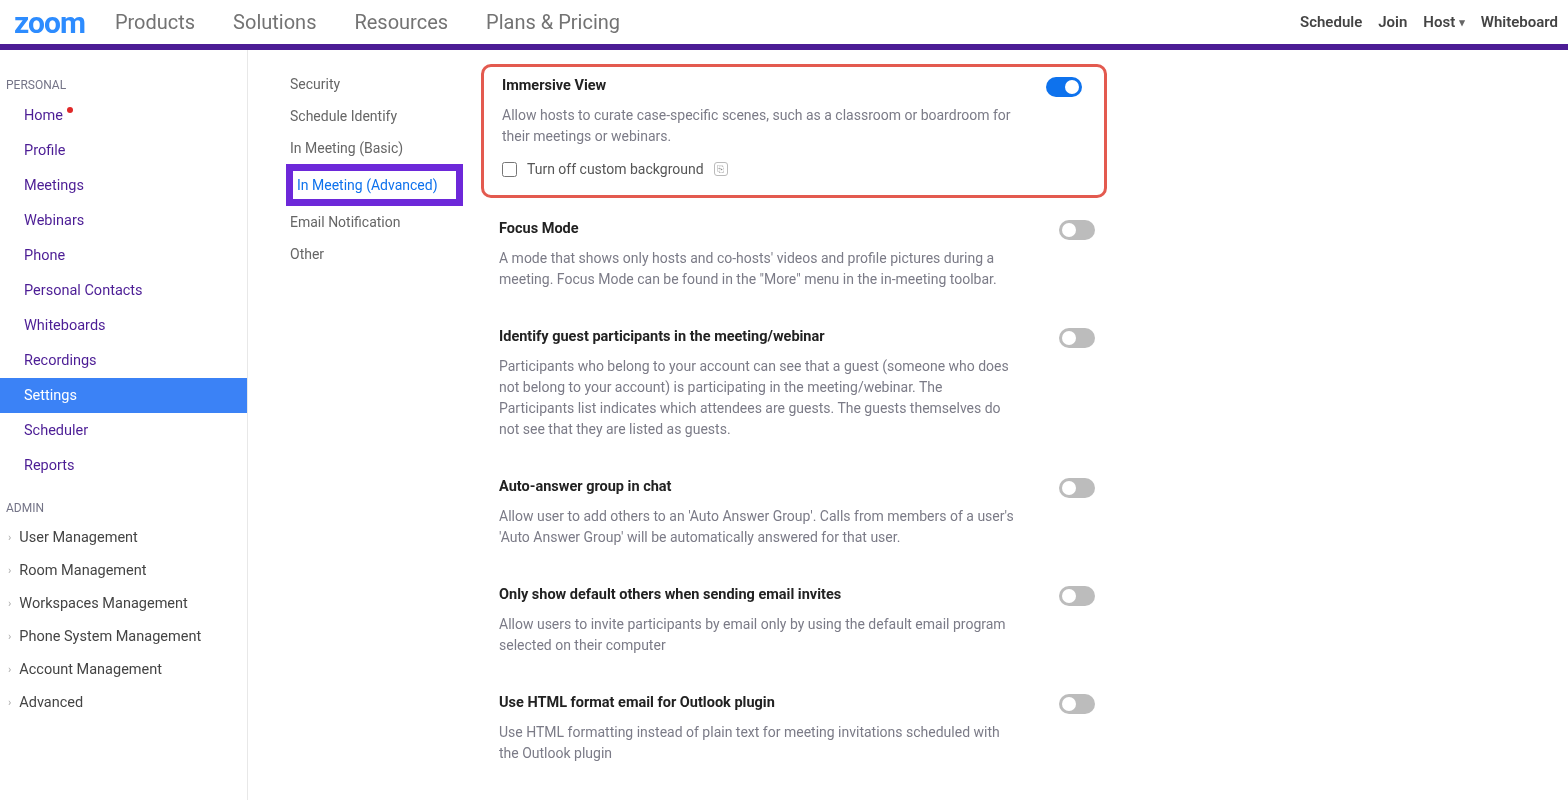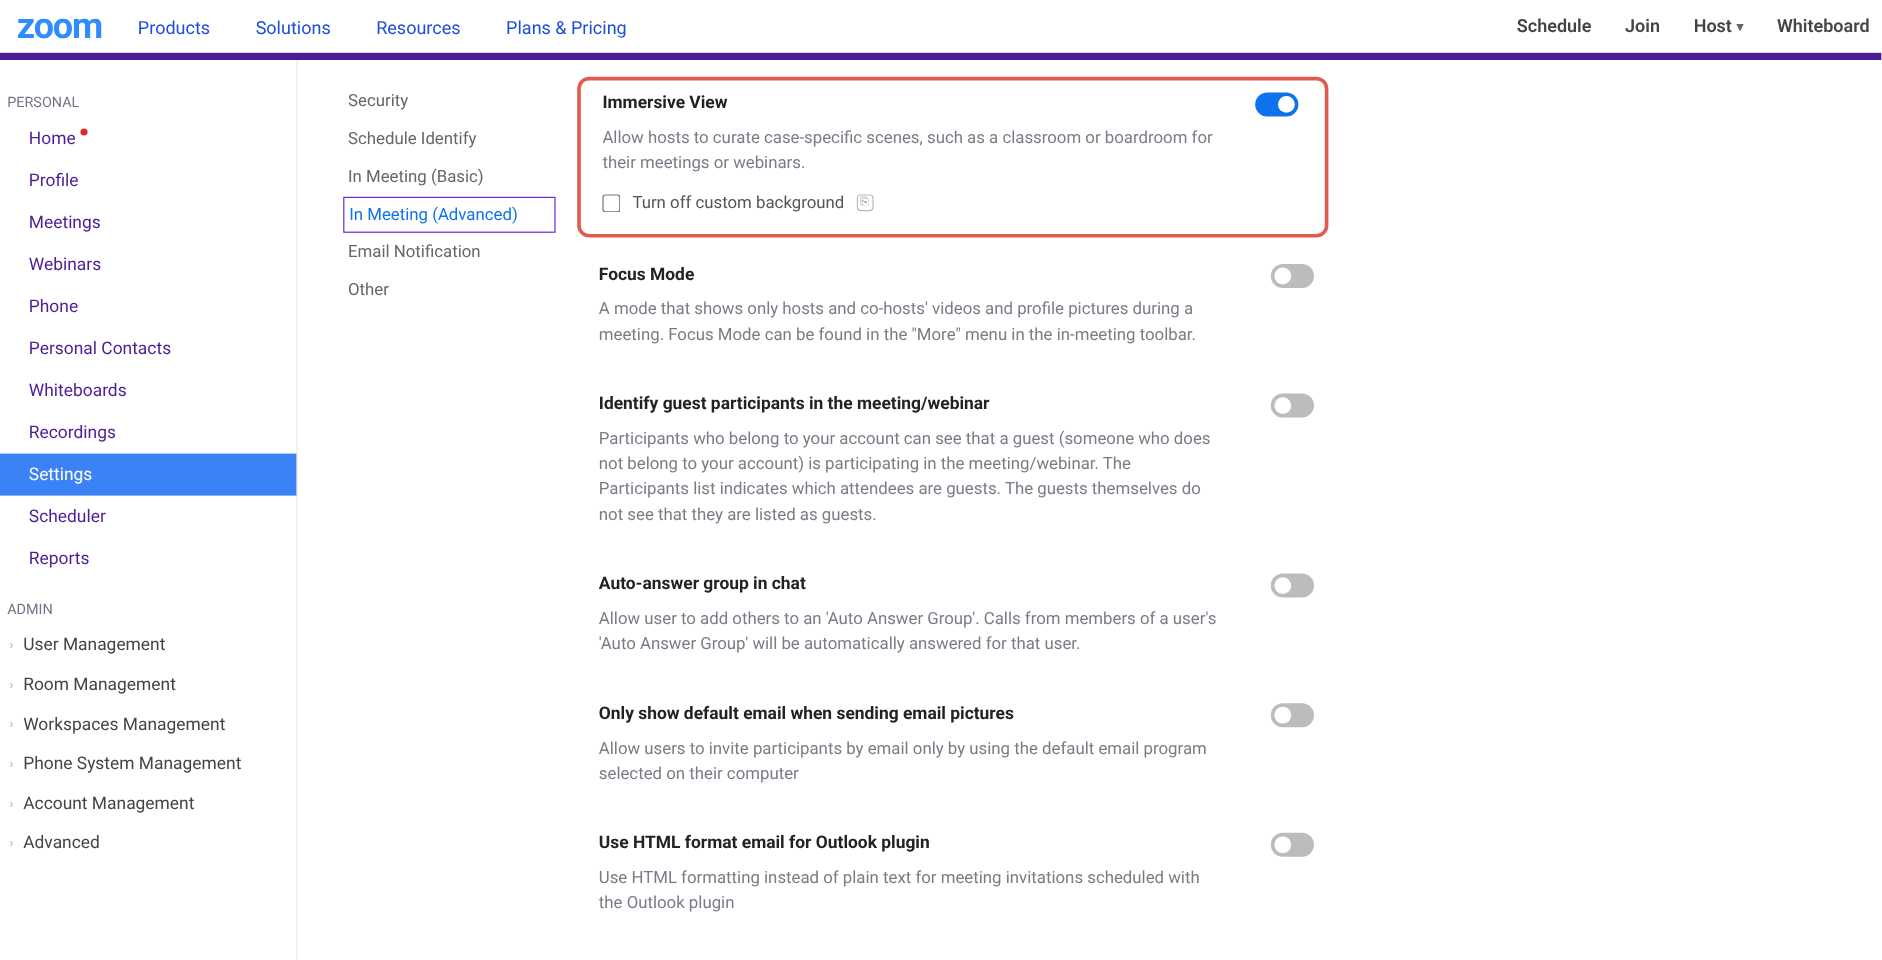--- a/index.html
+++ b/index.html
@@ -1,36 +1,36 @@
 <!DOCTYPE html>
 <html><head>
 <meta charset="utf-8">
 <style>
   * { box-sizing: border-box; margin: 0; padding: 0; }
   body { font-family: -apple-system, BlinkMacSystemFont, "Segoe UI", Roboto, Arial, sans-serif; color: #222; background: #fff; width: 1568px; }
   .topbar { display: flex; align-items: center; height: 50px; border-bottom: 6px solid #4c1d95; padding: 0 10px; }
   .logo { color: #2d8cff; font-weight: 700; font-size: 30px; letter-spacing: -1px; margin: 0 30px 0 4px; }
-  .topnav-left a { color: #1d4ed8; text-decoration: none; font-size: 15px; margin-right: 34px; cursor: pointer; }
-  .topnav-right { margin-left: auto; display: flex; align-items: center; gap: 28px; }
+  .topnav-left a { color: #737373; text-decoration: none; font-size: 20px; margin-right: 34px; cursor: pointer; }
+  .topnav-right { margin-left: auto; display: flex; align-items: center; gap: 16px; }
   .topnav-right a { color: #444; text-decoration: none; font-size: 15px; font-weight: 600; cursor: pointer; display: inline-flex; align-items: center; }
   .chev { margin-left: 4px; font-size: 11px; color: #666; }
 
   .main { display: flex; }
   .leftcol { width: 248px; border-right: 1px solid #e8e8e8; min-height: 752px; padding-top: 20px; }
   .section-title { font-size: 12px; color: #747487; padding: 8px 0 6px 6px; }
   .lnav { list-style: none; }
   .lnav li { font-size: 14.5px; color: #4c1d95; padding: 9px 0 9px 24px; cursor: pointer; position: relative; }
   .lnav li.active { background: #3b82f6; color: #fff; }
   .red-dot { display: inline-block; width: 6px; height: 6px; background: #e02828; border-radius: 50%; margin-left: 4px; vertical-align: top; }
   .admin-item { display: flex; align-items: center; font-size: 14.5px; color: #444; padding: 8px 0 8px 8px; cursor: pointer; }
   .admin-item .caret { color: #aaa; font-size: 11px; margin-right: 8px; }
 
   .midnav { width: 215px; padding: 18px 0 0 38px; }
   .midnav a { display: block; font-size: 14px; color: #666; padding: 8px 4px; text-decoration: none; cursor: pointer; }
-  .midnav a.sel { color: #0e72ed; border: 1px solid #6d28d9; padding: 6px 4px; }
+  .midnav a.sel { color: #0e72ed; border: 7px solid #6d28d9; padding: 6px 4px; }
 
   .content { flex: 1; padding: 14px 0 0 18px; }
   .highlight { border: 3px solid #e35a4f; border-radius: 10px; padding: 10px 10px 18px 18px; width: 626px; margin-bottom: 22px; }
   .setting { width: 626px; padding: 0 0 28px 18px; margin-bottom: 10px; }
   .row { display: flex; align-items: flex-start; gap: 25px; }
   .row h3 { font-size: 14.5px; font-weight: 700; color: #222; }
   .row .toggle { margin-left: auto; margin-right: 12px; }
   .desc { font-size: 14px; color: #7b7b87; line-height: 1.5; margin-top: 8px; max-width: 520px; }
   .checkrow { display: flex; align-items: center; margin-top: 14px; }
   .checkrow input { width: 15px; height: 15px; margin-right: 10px; }
@@ -158,21 +158,21 @@
         <div class="row">
           <h3>Auto-answer group in chat</h3>
           <div class="toggle off">
             <div class="knob"></div>
           </div>
         </div>
         <div class="desc">Allow user to add others to an 'Auto Answer Group'. Calls from members of a user's 'Auto Answer Group' will be automatically answered for that user.</div>
       </div>
       <div class="setting">
         <div class="row">
-          <h3>Only show default email when sending email pictures</h3>
+          <h3>Only show default others when sending email invites</h3>
           <div class="toggle off">
             <div class="knob"></div>
           </div>
         </div>
         <div class="desc">Allow users to invite participants by email only by using the default email program selected on their computer</div>
       </div>
       <div class="setting">
         <div class="row">
           <h3>Use HTML format email for Outlook plugin</h3>
           <div class="toggle off">

